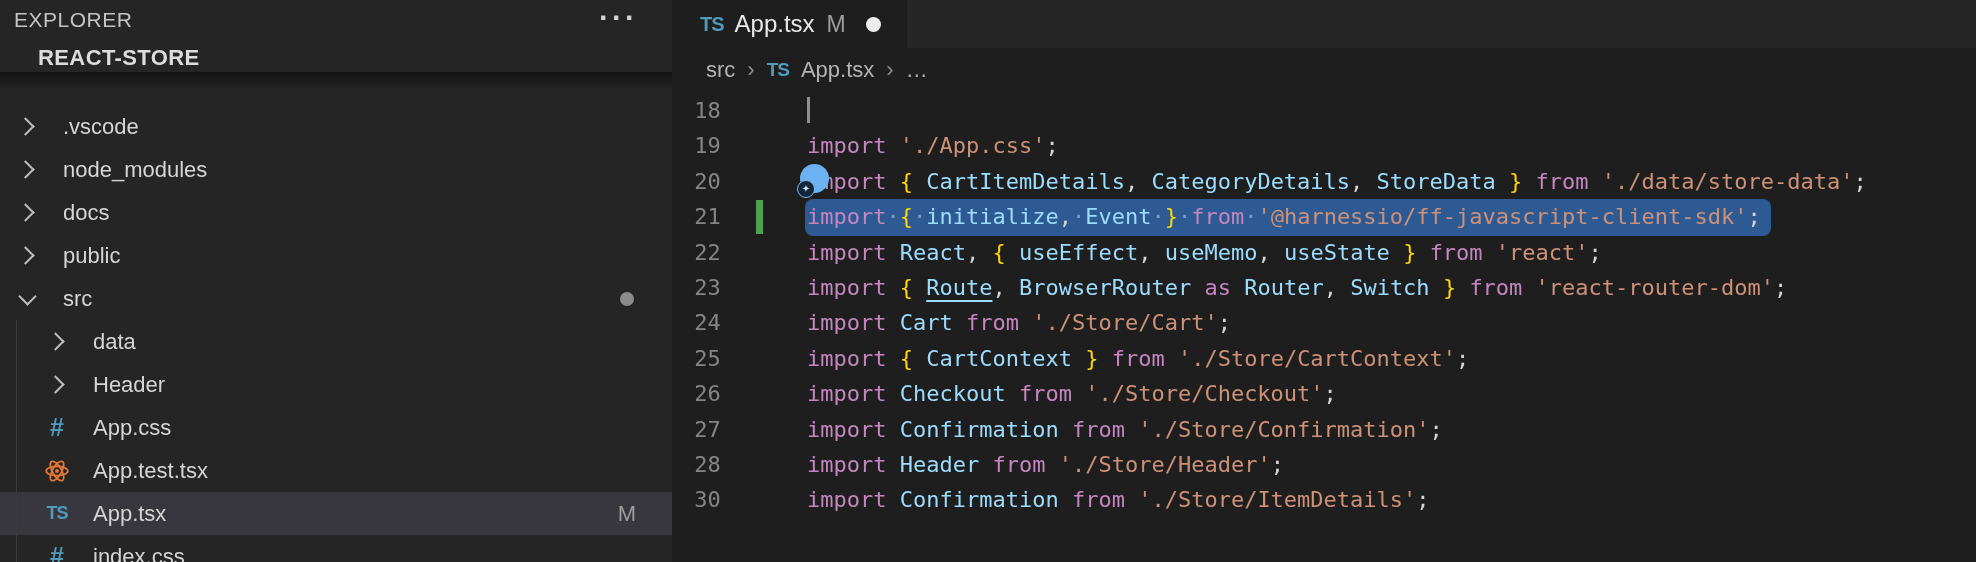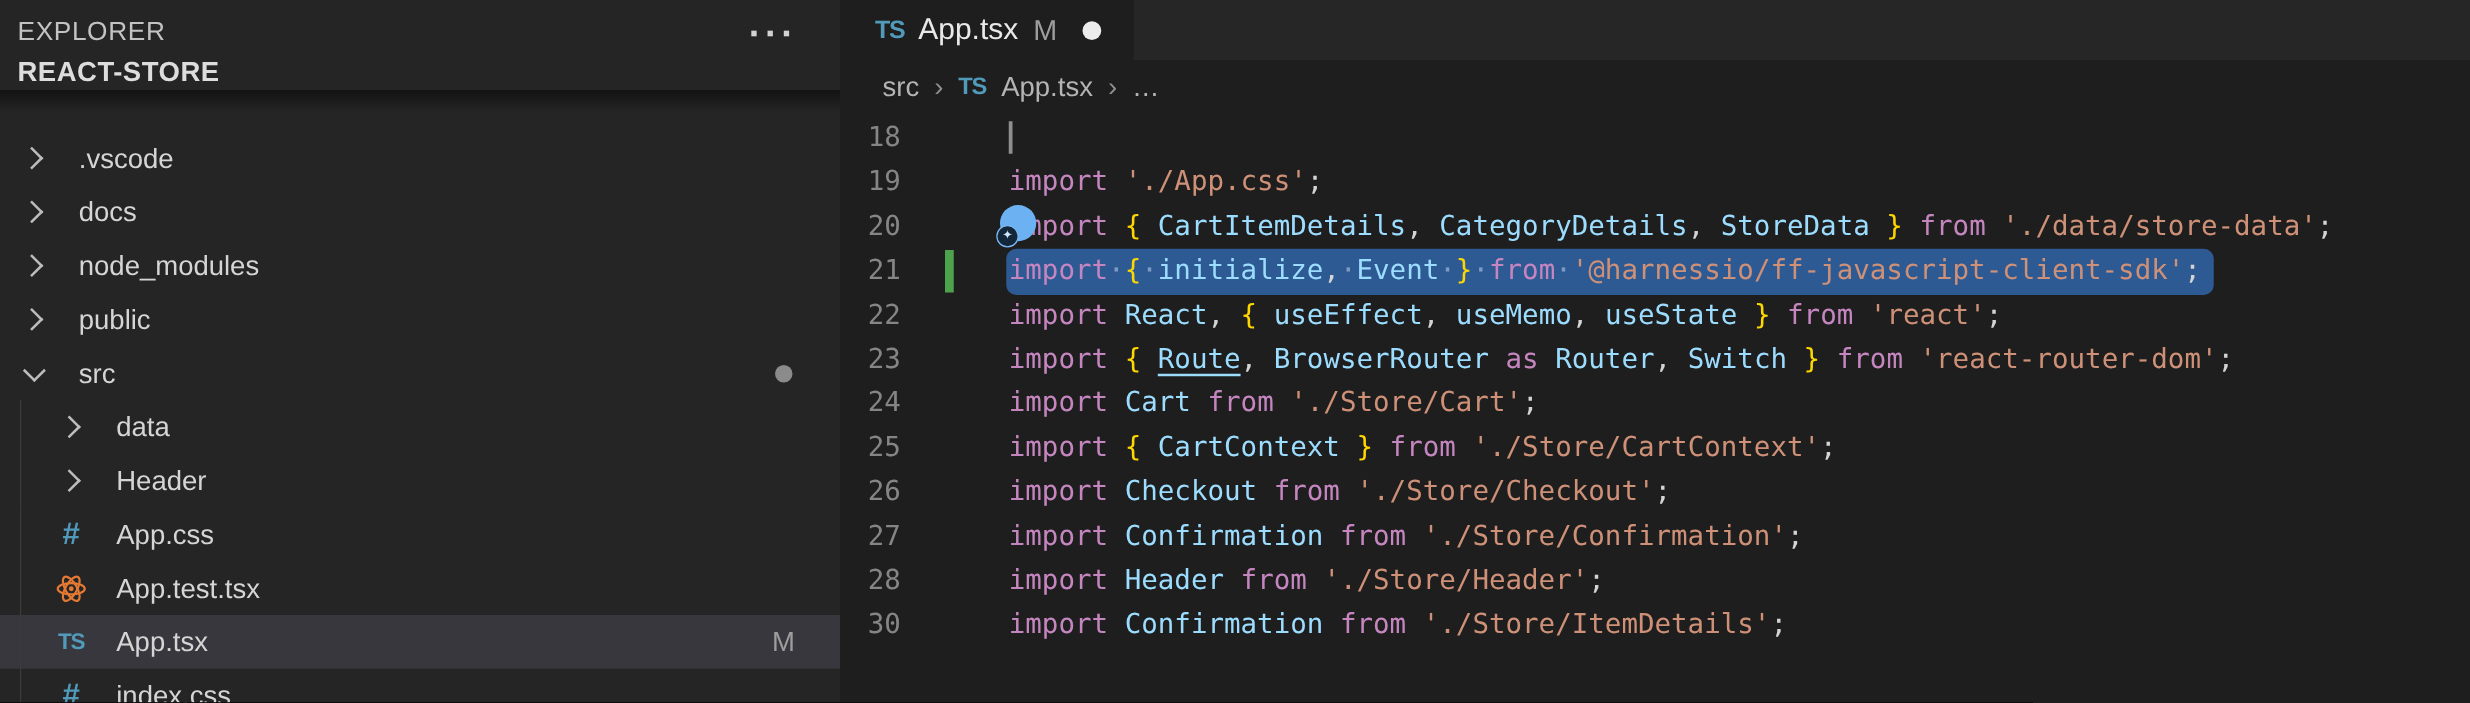--- a/index.html
+++ b/index.html
@@ -2,25 +2,25 @@
 <html style="--sidebar-bg: #252526; --editor-bg: #1e1e1e; --tabstrip-bg: #262627; --selection-row: #37373d; --selection-bg: #2e5a94; --keyword: #c586c0; --identifier: #9cdcfe; --string: #ce9178; --brace: #ffd700; --punct: #d4d4d4; --line-number: #858585; --modified-green: #4ea24e; --ts-icon: #519aba; --css-icon: #519aba; --react-icon: #e37933; --badge-gray: #9d9d9d; --dirty-dot: #ececec; --ai-dot: #6cb2f2; --guide: #3b3b3b; --breadcrumb-text: #b4b4b4; --ws-dot: #7d9cc4; --cursor: #8f8f8f;"><head>
 <meta charset="utf-8">
 <style>
   html,body{margin:0;padding:0;background:#000;}
   .app{width:1976px;height:562px;display:flex;overflow:hidden;
        font-family:"Liberation Sans",sans-serif;background:var(--editor-bg,#1e1e1e);}
 
   
   .sidebar{flex:0 0 672px;width:672px;background:var(--sidebar-bg,#252526);color:#ccc;
            position:relative;overflow:hidden;}
-  .sb-title-row{height:30px;padding:8px 34px 0 14px;display:flex;align-items:flex-end;
+  .sb-title-row{height:30px;padding:8px 34px 0 14px;display:flex;align-items:flex-start;
                 justify-content:space-between;}
   .sb-title{font-size:21px;color:#c3c3c3;letter-spacing:.5px;}
   .sb-menu{font-size:30px;font-weight:bold;color:#d2d2d2;letter-spacing:3px;line-height:20px;cursor:default;}
-  .sb-section-row{height:28px;margin-top:6px;padding-left:14px;display:flex;align-items:center;}
+  .sb-section-row{height:28px;margin-top:6px;padding-left:14px;display:flex;align-items:center;margin-left:24px;}
   .sb-section{font-size:22px;font-weight:bold;color:#dddddd;letter-spacing:.4px;}
   .tree{position:relative;padding-top:33px;height:490px;}
   .tree::before{content:"";position:absolute;top:0;left:0;right:0;height:18px;z-index:3;
                 background:linear-gradient(rgba(0,0,0,.5),rgba(0,0,0,0));}
   .row{height:43px;display:flex;align-items:center;position:relative;font-size:22px;color:#d5d5d5;}
   .row.l0{padding-left:14px;}
   .row.l1{padding-left:44px;}
   .row.l1::before{content:"";position:absolute;left:16px;top:0;bottom:0;width:1px;
                   background:var(--guide,#3b3b3b);}
   .row.sel{background:var(--selection-row,#37373d);}
@@ -93,27 +93,27 @@
         <div class="row l0">
           <span class="twisty">
             <i class="chev"></i>
           </span>
           <span class="rlabel">.vscode</span>
         </div>
         <div class="row l0">
           <span class="twisty">
             <i class="chev"></i>
           </span>
+          <span class="rlabel">node_modules</span>
+        </div>
+        <div class="row l0">
+          <span class="twisty">
+            <i class="chev"></i>
+          </span>
           <span class="rlabel">docs</span>
-        </div>
-        <div class="row l0">
-          <span class="twisty">
-            <i class="chev"></i>
-          </span>
-          <span class="rlabel">node_modules</span>
         </div>
         <div class="row l0">
           <span class="twisty">
             <i class="chev"></i>
           </span>
           <span class="rlabel">public</span>
         </div>
         <div class="row l0">
           <span class="twisty">
             <i class="chev down"></i>

